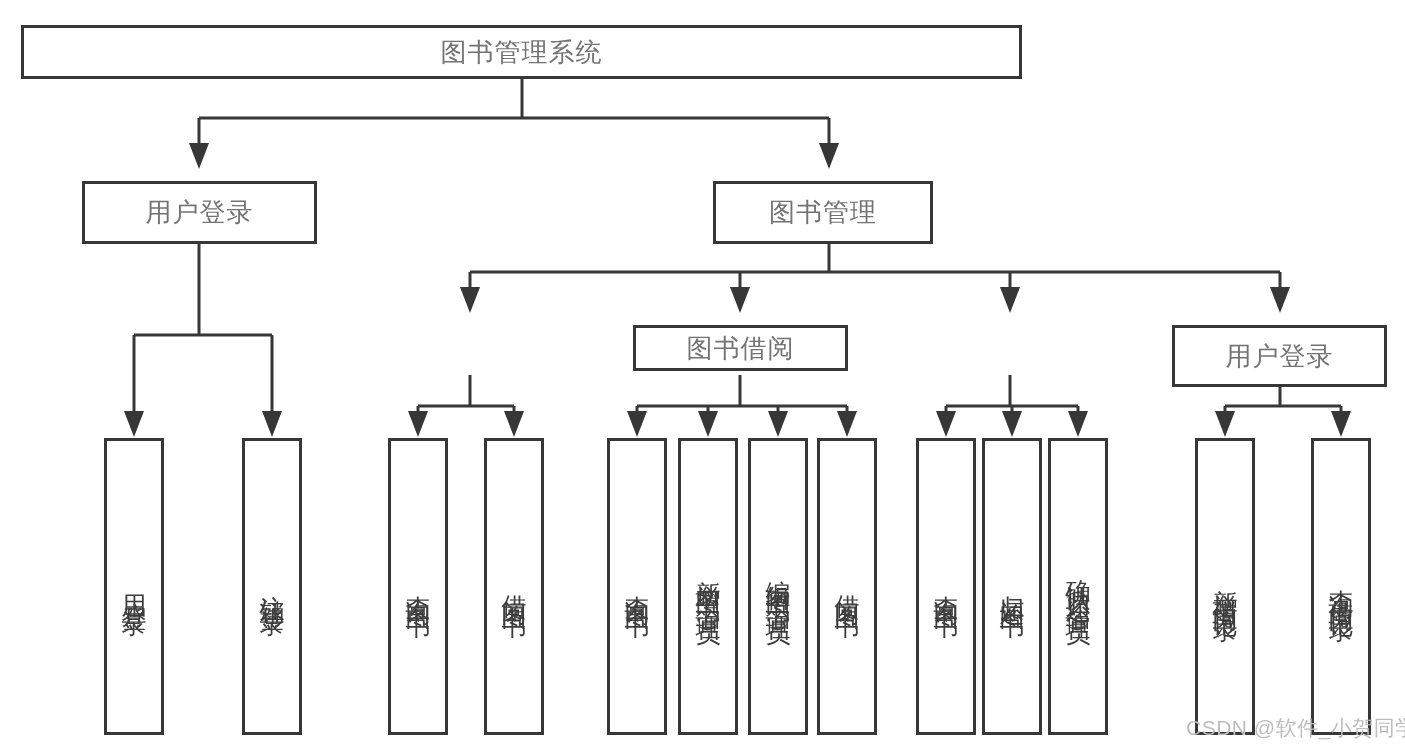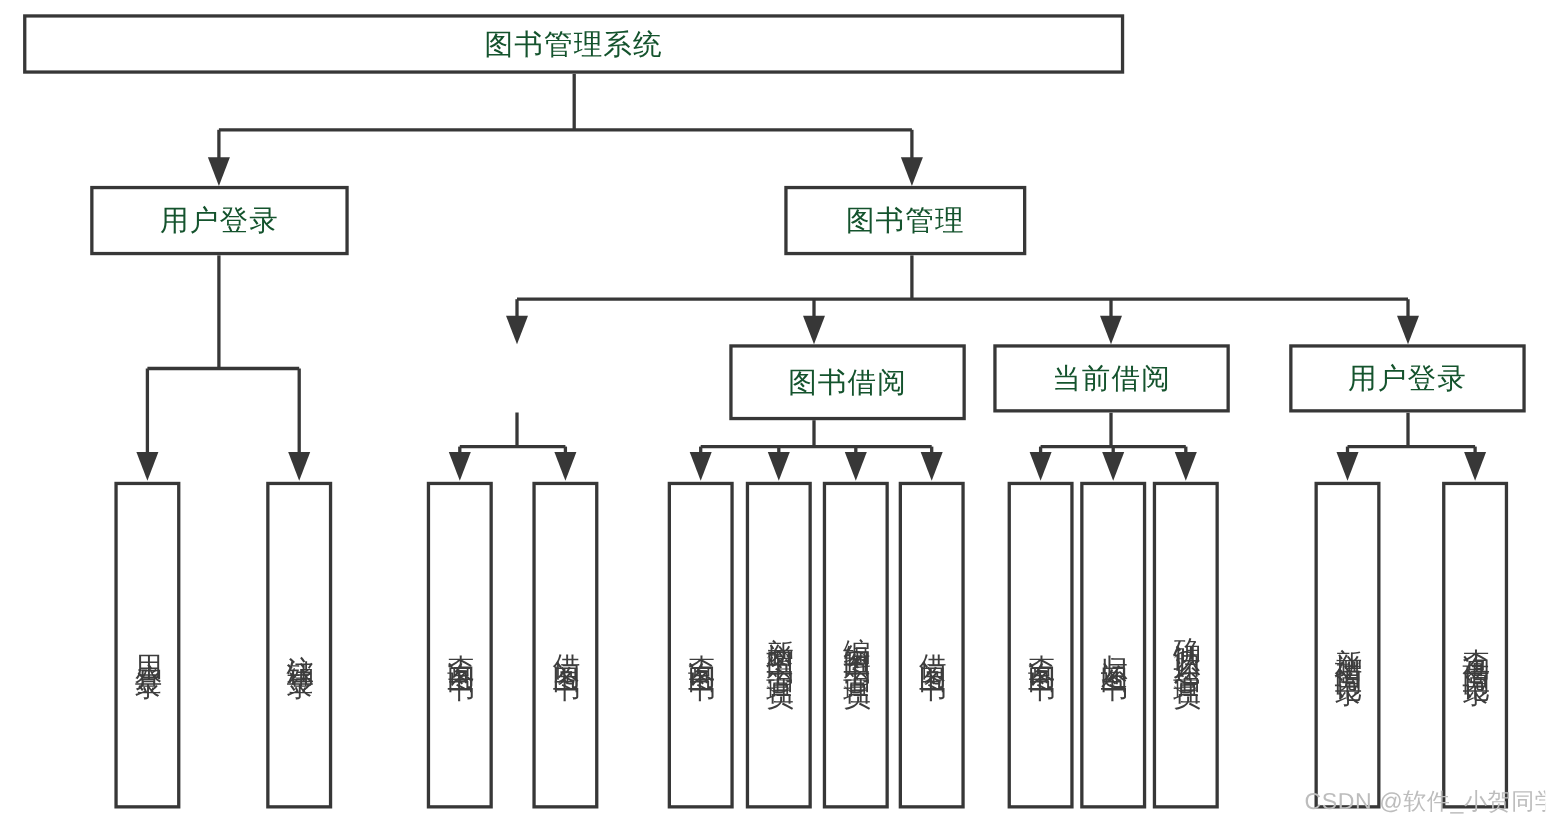--- a/index.html
+++ b/index.html
@@ -8,39 +8,39 @@
     width:1405px;height:747px;
     background:#ffffff;
     font-family:"Liberation Sans","DejaVu Sans",sans-serif;
     overflow:hidden;
   }
   svg.connectors{position:absolute;left:0;top:0;z-index:1;}
   .hbox{
     position:absolute;box-sizing:border-box;z-index:2;
     background:#ffffff;border:3px solid #373737;
     display:flex;align-items:center;justify-content:center;
-    font-size:26px;color:#14532d;letter-spacing:1px;white-space:nowrap;
+    font-size:26px;color:#737373;letter-spacing:1px;white-space:nowrap;margin-top:12px;
   }
   .leaf{
     position:absolute;box-sizing:border-box;z-index:2;
     width:60px;height:297px;top:438px;
     background:#ffffff;border:3px solid #373737;
     display:flex;align-items:center;justify-content:center;
   }
   .vtext{
     writing-mode:vertical-rl;text-orientation:mixed;
     font-size:25px;letter-spacing:6px;line-height:1;
     color:#3d3d3d;white-space:nowrap;
   }
   
   #root-box{left:21px;top:13px;width:1001px;height:54px;}
   #user-login-box{left:82px;top:169px;width:235px;height:63px;}
   #book-mgmt-box{left:713px;top:169px;width:220px;height:63px;}
   #new-book-box{left:363px;top:313px;width:215px;height:62px;}
-  #book-borrow-box{left:663px;top:313px;width:215px;height:69px;}
+  #book-borrow-box{left:633px;top:313px;width:215px;height:46px;}
   #current-borrow-box{left:903px;top:313px;width:215px;height:62px;}
   #borrow-record-box{left:1172px;top:313px;width:215px;height:62px;}
   #leaf-a1{left:104px;} #leaf-a2{left:242px;}
   #leaf-b1{left:388px;} #leaf-b2{left:484px;}
   #leaf-c1{left:607px;} #leaf-c2{left:678px;} #leaf-c3{left:748px;} #leaf-c4{left:817px;}
   #leaf-d1{left:916px;} #leaf-d2{left:982px;} #leaf-d3{left:1048px;}
   #leaf-e1{left:1195px;} #leaf-e2{left:1311px;}
   .watermark{
     position:absolute;left:1186px;top:714px;z-index:5;
     font-size:21px;letter-spacing:0.5px;color:#bdbdbd;white-space:nowrap;
@@ -126,21 +126,20 @@
       <polygon points="1331,411 1351,411 1341,437" stroke="none"></polygon>
     </g>
   </svg>
 
   <div class="hbox" id="root-box">图书管理系统</div>
 
   <div class="hbox" id="user-login-box">用户登录</div>
   <div class="hbox" id="book-mgmt-box">图书管理</div>
 
   <div class="hbox" id="book-borrow-box">图书借阅</div>
-  <div class="hbox" id="current-borrow-box">当前借阅</div>
   <div class="hbox" id="borrow-record-box">用户登录</div>
 
   <div class="leaf" id="leaf-a1">
     <span class="vtext">用户登录</span>
   </div>
   <div class="leaf" id="leaf-a2">
     <span class="vtext">注销登录</span>
   </div>
 
   <div class="leaf" id="leaf-b1">

